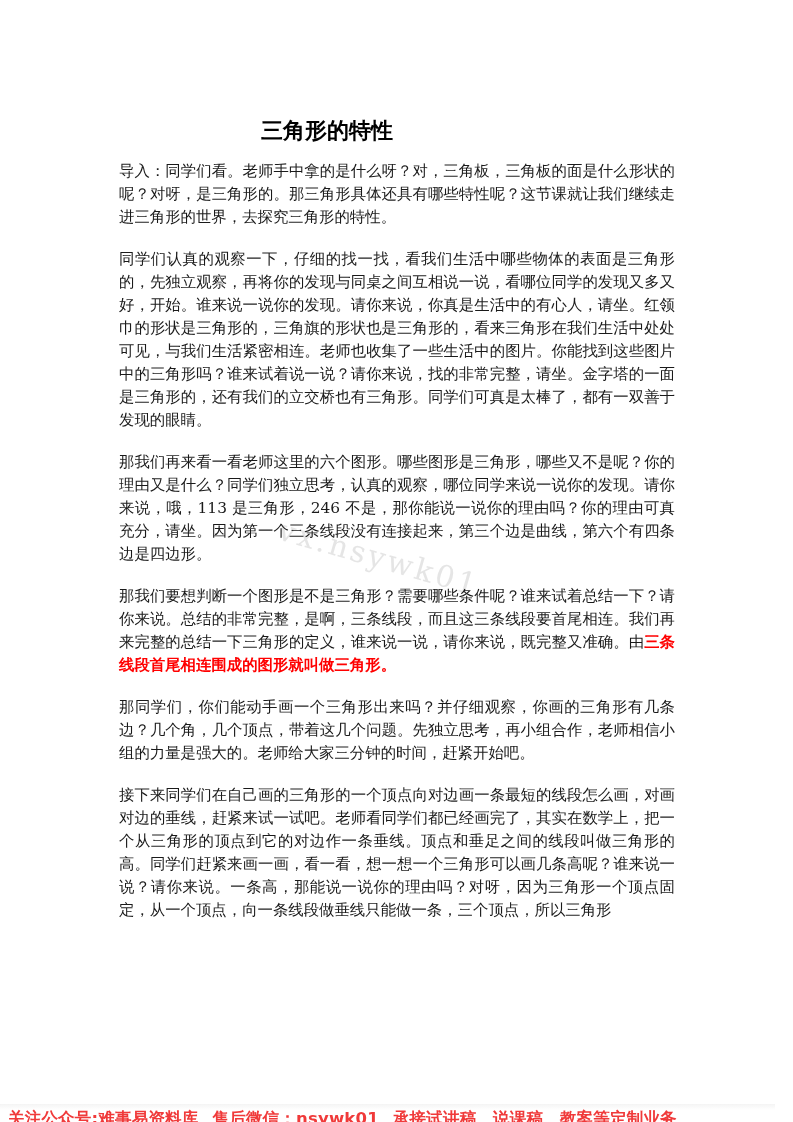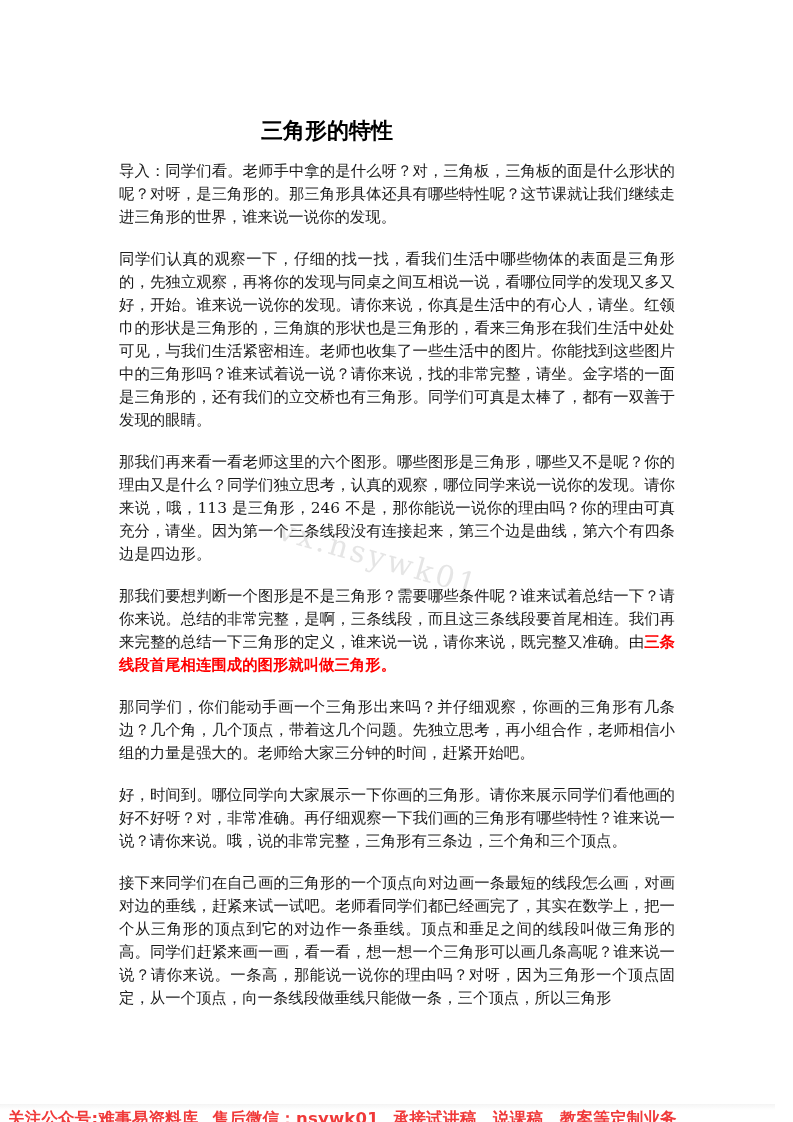--- a/index.html
+++ b/index.html
@@ -91,26 +91,25 @@
   </style>
 </head>
 <body>
 
 <div class="page">
   <h1 class="title">三角形的特性</h1>
 
   <div class="watermark">vx.nsywk01</div>
 
   <div class="content">
-    <p class="para">导入：同学们看。老师手中拿的是什么呀？对，三角板，三角板的面是什么形状的呢？对呀，是三角形的。那三角形具体还具有哪些特性呢？这节课就让我们继续走进三角形的世界，谁来说一说你的发现。</p>
+    <p class="para">导入：同学们看。老师手中拿的是什么呀？对，三角板，三角板的面是什么形状的呢？对呀，是三角形的。那三角形具体还具有哪些特性呢？这节课就让我们继续走进三角形的世界，去探究三角形的特性。</p>
     <p class="para">同学们认真的观察一下，仔细的找一找，看我们生活中哪些物体的表面是三角形的，先独立观察，再将你的发现与同桌之间互相说一说，看哪位同学的发现又多又好，开始。谁来说一说你的发现。请你来说，你真是生活中的有心人，请坐。红领巾的形状是三角形的，三角旗的形状也是三角形的，看来三角形在我们生活中处处可见，与我们生活紧密相连。老师也收集了一些生活中的图片。你能找到这些图片中的三角形吗？谁来试着说一说？请你来说，找的非常完整，请坐。金字塔的一面是三角形的，还有我们的立交桥也有三角形。同学们可真是太棒了，都有一双善于发现的眼睛。</p>
     <p class="para">那我们再来看一看老师这里的六个图形。哪些图形是三角形，哪些又不是呢？你的理由又是什么？同学们独立思考，认真的观察，哪位同学来说一说你的发现。请你来说，哦，113 是三角形，246 不是，那你能说一说你的理由吗？你的理由可真充分，请坐。因为第一个三条线段没有连接起来，第三个边是曲线，第六个有四条边是四边形。</p>
     <p class="para"><span>那我们要想判断一个图形是不是三角形？需要哪些条件呢？谁来试着总结一下？请你来说。总结的非常完整，是啊，三条线段，而且这三条线段要首尾相连。我们再来完整的总结一下三角形的定义，谁来说一说，请你来说，既完整又准确。由</span><span class="hl">三条线段首尾相连围成的图形就叫做三角形。</span></p>
     <p class="para">那同学们，你们能动手画一个三角形出来吗？并仔细观察，你画的三角形有几条边？几个角，几个顶点，带着这几个问题。先独立思考，再小组合作，老师相信小组的力量是强大的。老师给大家三分钟的时间，赶紧开始吧。</p>
-    <p class="para">好，时间到。哪位同学向大家展示一下你画的三角形。请你来展示同学们看他画的好不好呀？对，非常准确。再仔细观察一下我们画的三角形有哪些特性？谁来说一说？请你来说。哦，说的非常完整，三角形有三条边，三个角和三个顶点。</p>
     <p class="para">接下来同学们在自己画的三角形的一个顶点向对边画一条最短的线段怎么画，对画对边的垂线，赶紧来试一试吧。老师看同学们都已经画完了，其实在数学上，把一个从三角形的顶点到它的对边作一条垂线。顶点和垂足之间的线段叫做三角形的高。同学们赶紧来画一画，看一看，想一想一个三角形可以画几条高呢？谁来说一说？请你来说。一条高，那能说一说你的理由吗？对呀，因为三角形一个顶点固定，从一个顶点，向一条线段做垂线只能做一条，三个顶点，所以三角形</p>
   </div>
 
   <div class="footer">
     <div class="footer-text">
       <span>关注公众号:难事易资料库</span><span>售后微信：nsywk01</span><span>承接试讲稿、说课稿、教案等定制业务</span>
     </div>
   </div>
 </div>
 

